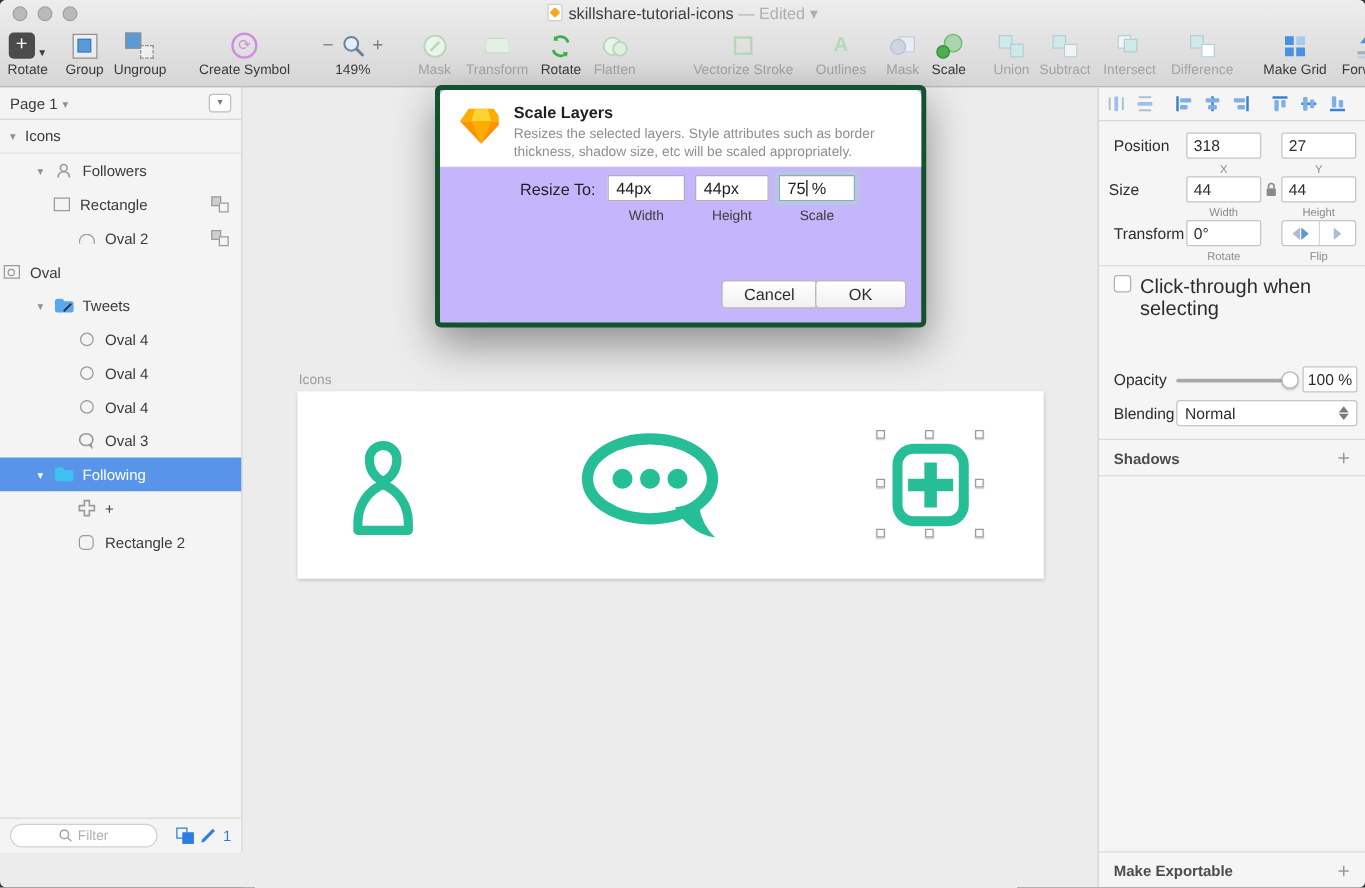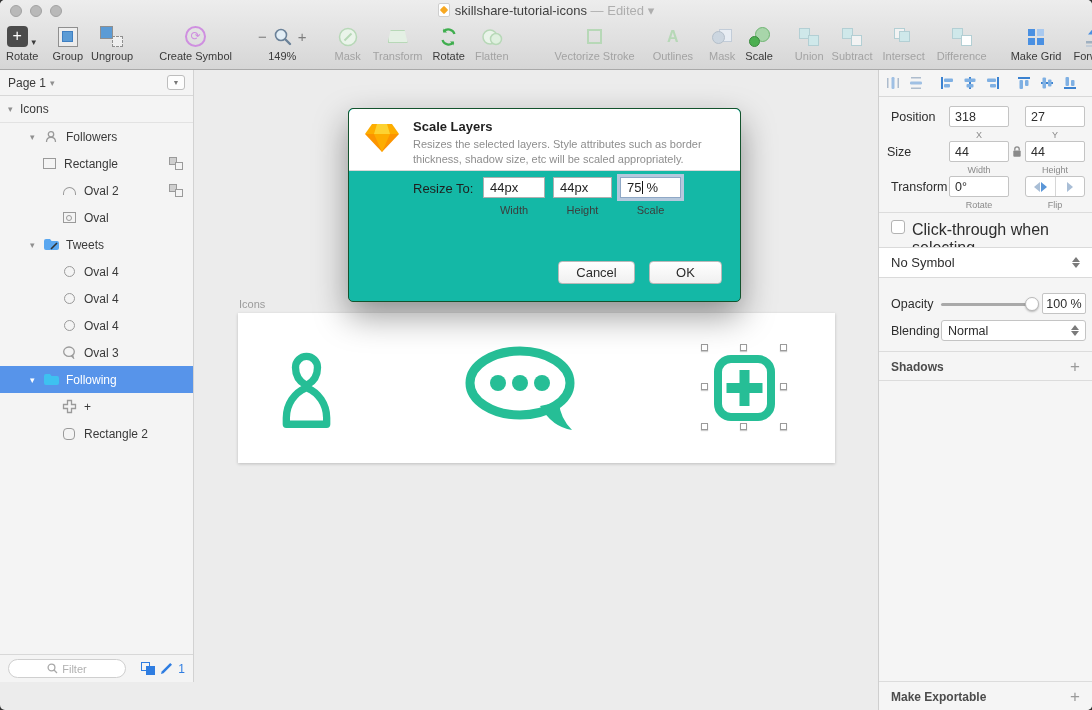--- a/index.html
+++ b/index.html
@@ -75,22 +75,22 @@
   .ovl .o2 { position: absolute; right: 0; bottom: 0; width: 9px; height: 9px; border: 1.5px solid #2f7de1; background: #2f7de1; }
 
   
   .canvas { position: absolute; left: 195px; top: 70px; width: 683px; height: 640px; background: #ececec; }
   .abd-label { position: absolute; left: 44px; top: 228px; font-size: 11px; color: #9b9b9b; }
   .artboard { position: absolute; left: 43px; top: 243px; width: 597px; height: 150px; background: #fff; box-shadow: 0 1px 3px rgba(0,0,0,.2); }
   .selbox { position: absolute; left: 467px; top: 35px; width: 78px; height: 78px; }
   .handle { position: absolute; width: 7px; height: 7px; background: #fff; border: 1px solid #9b9b9b; box-shadow: 0 1px 1px rgba(0,0,0,.2); }
 
   
-  .dialog { position: absolute; left: 348px; top: 68px; width: 393px; height: 194px; background: #14b8a6;
-            border: 1px solid #14532d; border-radius: 5px; box-shadow: 0 14px 34px rgba(0,0,0,.4); margin-top: 40px; }
+  .dialog { position: absolute; left: 348px; top: 68px; width: 393px; height: 194px; background: #c4b5fd;
+            border: 4px solid #14532d; border-radius: 5px; box-shadow: 0 14px 34px rgba(0,0,0,.4); }
   .dlg-head { height: 62px; background: #fff; border-bottom: 1px solid #d8d8d8; border-radius: 5px 5px 0 0; display: flex; padding: 10px 14px; gap: 12px; }
   .dlg-title { font-size: 13px; font-weight: bold; color: #1f1f1f; margin-bottom: 3px; }
   .dlg-desc { font-size: 11px; color: #8e8e8e; line-height: 1.35; width: 312px; }
   .dfield { position: absolute; height: 21px; background: #fff; border: 1px solid #b0b0b0; font-size: 13px; color: #1f1f1f; display: flex; align-items: center; padding-left: 6px; }
   .dfield.focus { box-shadow: 0 0 0 3px #b6c8dd; border-color: #8fa8c6; }
   .dsub { position: absolute; font-size: 11px; color: #3c3c3c; text-align: center; }
   .tcaret { width: 1px; height: 13px; background: #111; margin: 0 1px; }
   .dbtn { position: absolute; height: 23px; border: 1px solid #b9b9b9; border-radius: 4px; background: linear-gradient(#ffffff, #f0f0f0); font-size: 13px; color: #2c2c2c; text-align: center; line-height: 21px; }
 
   
@@ -360,21 +360,21 @@
       <span class="thumb">
           <span class="th-arch"></span>
         </span>
       <span>Oval 2</span>
       <span class="badge">
           <span class="b1"></span>
           <span class="b2"></span>
         </span>
     </div>
 
-    <div class="trow" style="padding-left:60px">
+    <div class="trow" style="">
       <span class="thumb">
           <span class="th-rect" style="display:flex;align-items:center;justify-content:center">
             <span class="th-oval-s" style="border-width:1px;width:6px;height:6px"></span>
           </span>
         </span>
       <span>Oval</span>
     </div>
 
     <div class="trow" style="padding-left:30px">
       <span class="exp">▾</span>
@@ -580,27 +580,20 @@
           <span class="tri-r" style="border-left-color:#a9bed6"></span>
         </div>
     </div>
     <div class="isub" style="left:146px;top:130px">Flip</div>
 
     <div class="divider" style="top:142px"></div>
 
     <div class="chk" style="left:12px;top:150px"></div>
     <div class="insp-label" style="left:33px;top:151px;font-size:16px">Click-through when selecting</div>
 
-    <div class="symband" style="top:177px">
-      <span>No Symbol</span>
-      <span class="stepper">
-          <i class="up"></i>
-          <i class="dn"></i>
-        </span>
-    </div>
 
     <div class="insp-label" style="left:12px;top:227px">Opacity</div>
     <div class="slider-track" style="left:62px;top:233px;width:93px"></div>
     <div class="slider-knob" style="left:146px;top:227px"></div>
     <div class="ifield" style="left:163px;top:223px;width:44px;justify-content:center;padding:0">
         <span>100 %</span>
       </div>
 
     <div class="insp-label" style="left:12px;top:254px">Blending</div>
     <div class="dropdown" style="left:62px;top:250px;width:145px">
@@ -651,17 +644,17 @@
       </div>
     <div class="dsub" style="left:204px;top:95px;width:59px">Height</div>
 
     <div class="dfield focus" style="left:271px;top:68px;width:61px">
       <span>75</span>
         <span class="tcaret"></span>
         <span style="margin-left:2px">%</span>
     </div>
     <div class="dsub" style="left:271px;top:95px;width:61px">Scale</div>
 
-    <div class="dbtn" style="left:209px;top:152px;width:77px">Cancel</div>
+    <div class="dbtn" style="left:225px;top:152px;width:77px">Cancel</div>
     <div class="dbtn" style="left:300px;top:152px;width:73px">OK</div>
   </div>
 
 </div>
 
 </body></html>

